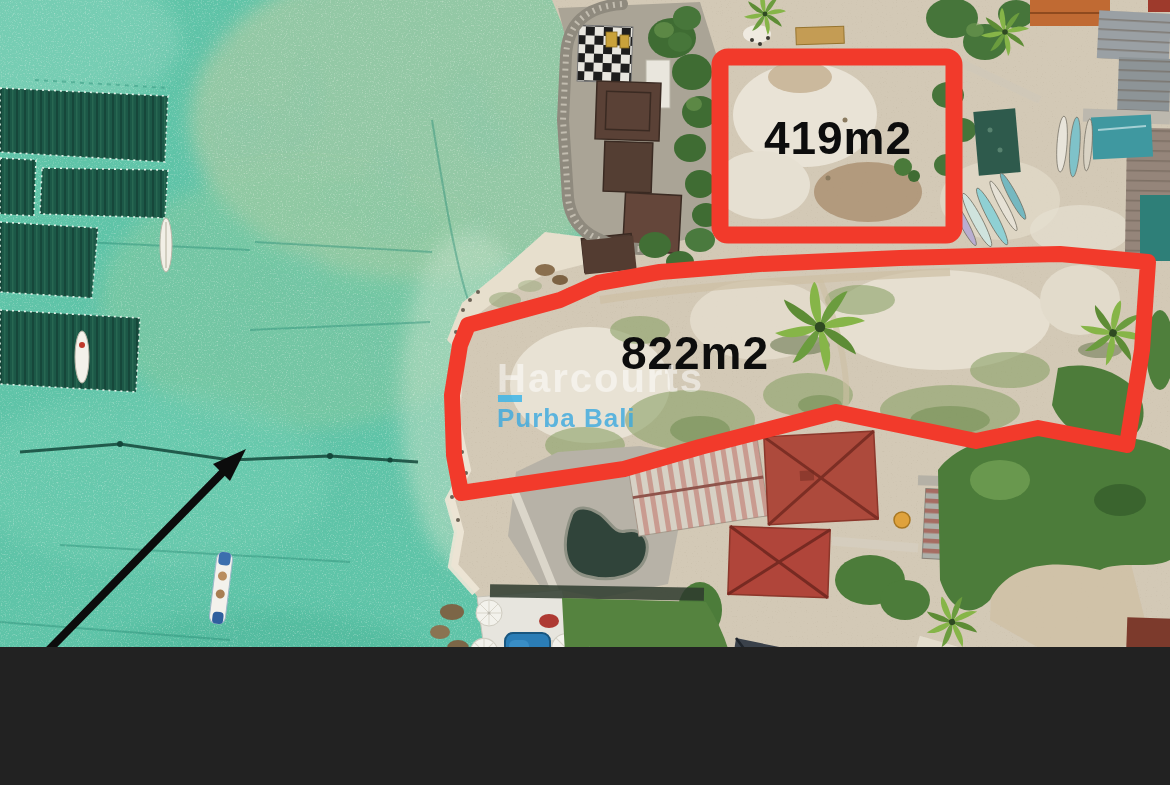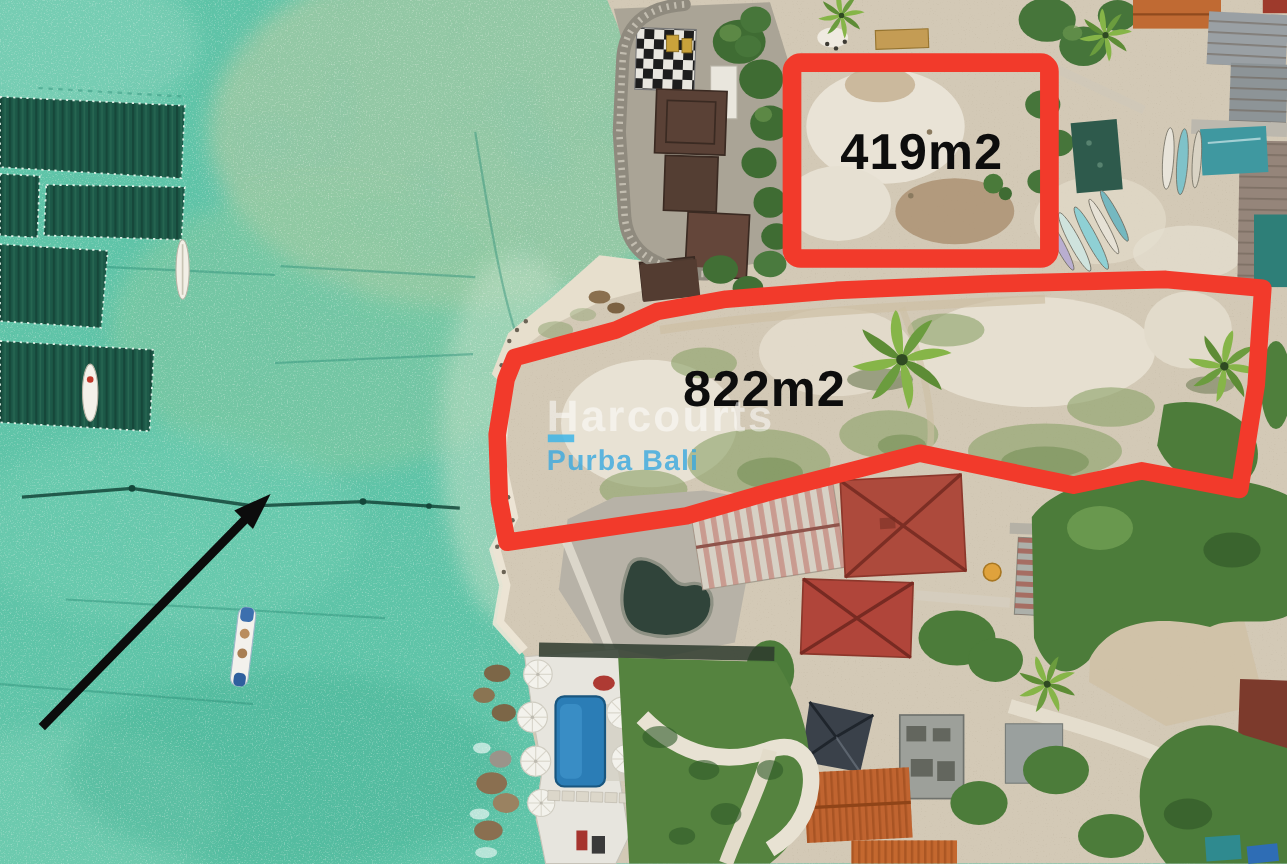--- a/index.html
+++ b/index.html
@@ -1,16 +1,16 @@
 <!DOCTYPE html>
 <html><head>
 <meta charset="utf-8">
 <style>
   html,body{margin:0;padding:0;background:#222;}
-  .stage{position:relative;width:1170px;height:785px;overflow:hidden;background:#5fc4a8;
+  .stage{position:relative;width:1170px;height:647px;overflow:hidden;background:#5fc4a8;
          font-family:"Liberation Sans","DejaVu Sans",sans-serif;}
   svg{display:block}
   text{font-family:"Liberation Sans","DejaVu Sans",sans-serif;}
   .arealabel{font-weight:700;font-size:46px;fill:#0d0d0d;letter-spacing:1px;}
   .wm1{font-weight:700;font-size:40px;fill:rgba(255,255,255,0.5);letter-spacing:2px;}
   .wm2{font-weight:700;font-size:26px;fill:#3aa9e0;opacity:.8;letter-spacing:1px;}
 </style>
 </head>
 <body>
 

